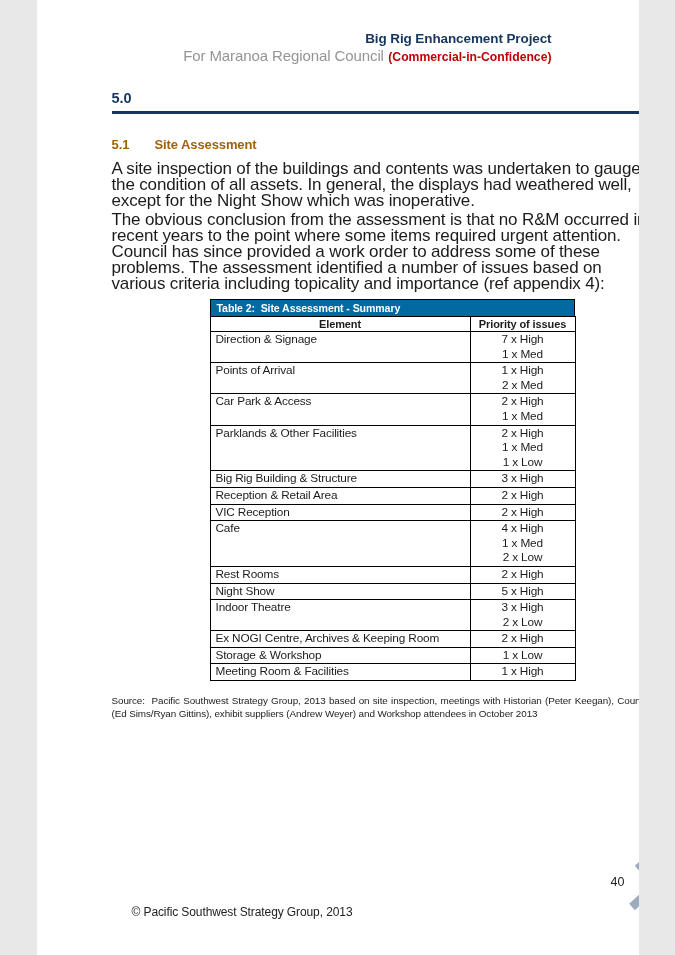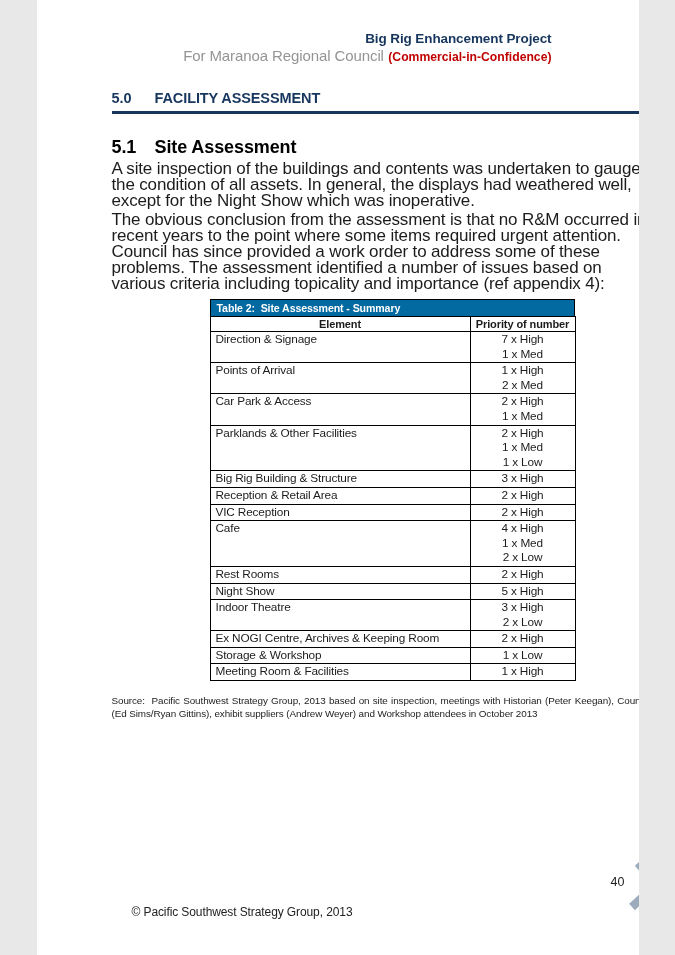--- a/index.html
+++ b/index.html
@@ -11,21 +11,21 @@
   
   .doc-header{position:absolute;top:30px;right:87px;text-align:right;line-height:17px;}
   .doc-title{font-size:13.5px;font-weight:bold;color:#17365d;letter-spacing:-0.1px;}
   .doc-subtitle{font-size:15px;color:#949494;letter-spacing:-0.1px;}
   .doc-confidential{font-size:12.2px;font-weight:bold;color:#c00000;}
   
   .section-heading{position:absolute;left:75px;top:90px;width:537px;}
   .section-heading .h-row{display:flex;color:#17365d;font-weight:bold;font-size:14.5px;letter-spacing:-0.1px;}
   .section-heading .h-num{width:43px;}
   .section-rule{margin-top:5px;height:2.5px;background:#17365d;}
-  .subsection-heading{position:absolute;left:75px;top:137px;display:flex;color:#000000;font-weight:bold;font-size:18px;letter-spacing:-0.1px;}
+  .subsection-heading{position:absolute;left:75px;top:137px;display:flex;color:#a16207;font-weight:bold;font-size:13px;letter-spacing:-0.1px;}
   .subsection-heading .h-num{width:43px;}
   
   .body-copy{position:absolute;left:75px;top:161px;width:537px;}
   .body-copy p{margin:0;font-size:17px;line-height:16px;letter-spacing:-0.15px;white-space:pre-wrap;}
   .body-copy p + p{margin-top:3px;}
   
   .table-wrap{position:absolute;left:173px;top:299px;width:365px;}
   .table-caption{
     background:#0369a1;color:#ffffff;font-size:10.6px;font-weight:bold;
     padding:2px 5px 2px 6px;white-space:pre;letter-spacing:-0.1px;
@@ -60,21 +60,20 @@
     <div>
       <span class="doc-subtitle">For Maranoa Regional Council</span>
       <span class="doc-subtitle"> </span>
       <span class="doc-confidential">(Commercial-in-Confidence)</span>
     </div>
   </div>
 
   <div class="section-heading">
     <div class="h-row">
       <span class="h-num">5.0</span>
-      <span>FACILITY ASSESSMENT</span>
     </div>
     <div class="section-rule"></div>
   </div>
 
   <div class="subsection-heading">
     <span class="h-num">5.1</span>
     <span>Site Assessment</span>
   </div>
 
   <div class="body-copy">
@@ -85,21 +84,21 @@
   <div class="table-wrap">
     <div class="table-caption">Table 2:  Site Assessment - Summary</div>
     <table class="assessment">
       <colgroup>
           <col class="c-el">
           <col class="c-pr">
         </colgroup>
       <thead>
         <tr>
           <th>Element</th>
-          <th>Priority of number</th>
+          <th>Priority of issues</th>
         </tr>
       </thead>
       <tbody>
           <tr>
             <td class="el">Direction &amp; Signage</td>
             <td class="pr">
               <div>7 x High</div>
               <div>1 x Med</div>
             </td>
           </tr>

